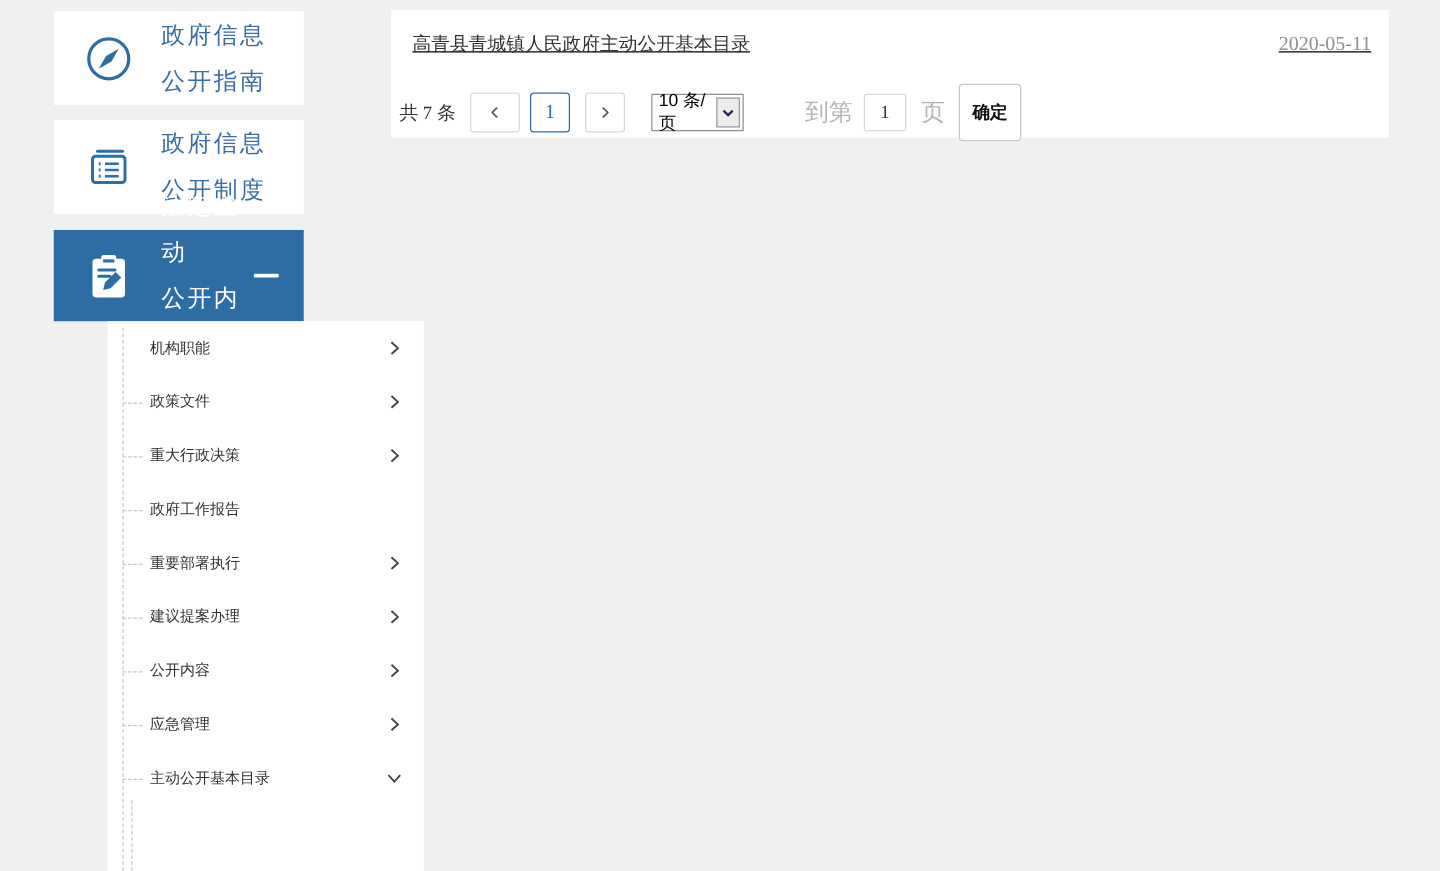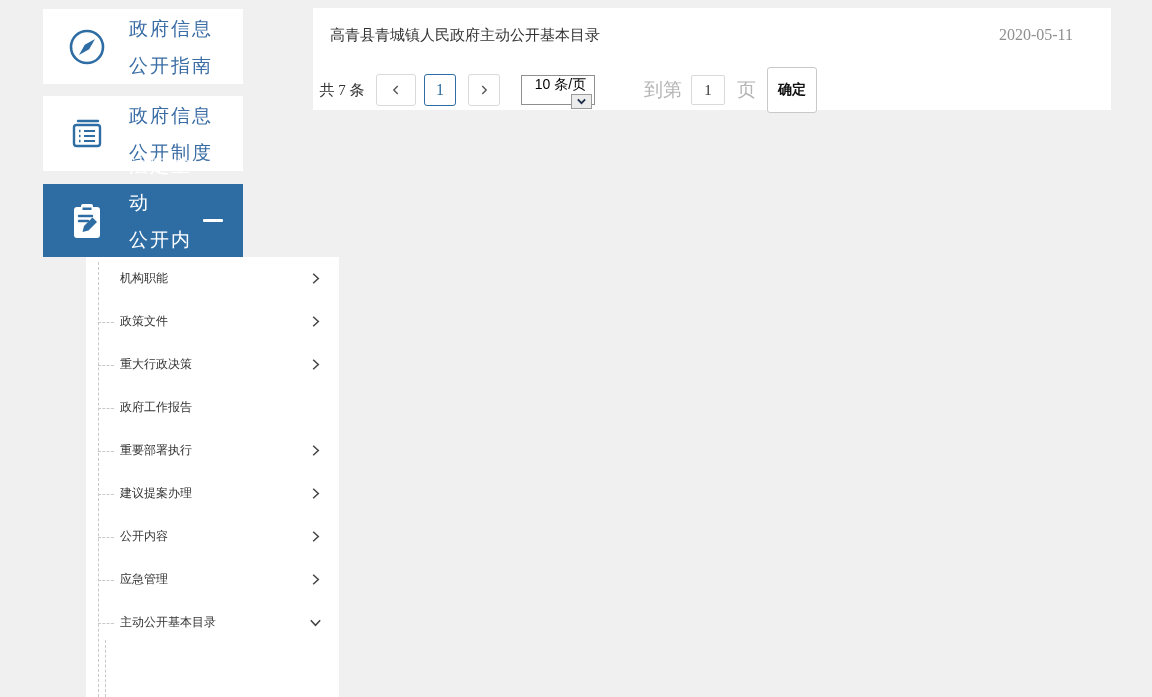--- a/index.html
+++ b/index.html
@@ -46,40 +46,40 @@
     position:absolute; left:19px; top:399px; width:234px; height:33px;
     background:#84abd7; display:flex; align-items:center;
     padding-left:28px; font-size:15px; font-weight:bold; color:#14539b;
     cursor:pointer; z-index:2;
   }
   
   .panel {
     position:absolute; left:313px; top:8px; width:798px; height:102px;
     background:#ffffff;
   }
-  .doc-row { display:flex; align-items:baseline; padding:18px 38px 0 17px; }
+  .doc-row { display:flex; align-items:baseline; padding:18px 14px 0 17px;text-decoration:underline; }
   .doc-title { font-size:15px; color:#333; text-decoration:none; cursor:pointer; }
   .doc-date { margin-left:auto; font-size:16px; color:#8f8f8f; font-family:"Liberation Serif", serif; }
   .pagination { position:absolute; left:0; top:59px; width:100%; display:flex; align-items:center; padding-left:5px; }
   .total { font-size:15px; color:#333; font-family:"Liberation Serif", serif; width:48px; margin-right:10px; text-align:center; }
   .pg-btn {
     height:32px; background:#fff; border:1px solid #d9d9d9; border-radius:3px;
     display:flex; align-items:center; justify-content:center; cursor:pointer; color:#555;
   }
   .pg-btn svg { width:14px; height:14px; display:block; }
   .pg-prev { width:40px; margin-right:8px; }
   .pg-page {
     width:32px; margin-right:12px; border-color:#2e6da4; color:#2e6da4;
     font-size:16px; font-family:"Liberation Serif", serif;
   }
   .pg-next { width:32px; margin-right:21px; }
   .page-size {
     width:74px; height:30px; border:1px solid #8f8f8f; background:#fff;
     display:flex; align-items:center; font-size:14px; color:#000;
-    padding-left:5px; margin-right:49px; cursor:pointer;flex-direction:column;
+    padding-left:5px; margin-right:49px; cursor:pointer;
   }
   .sel-arrow {
     margin-left:auto; width:21px; height:24px; margin-right:2px;
     background:#ececec; border:1px solid #9a9a9a;
     display:flex; align-items:center; justify-content:center;
   }
   .sel-arrow svg { width:13px; height:13px; display:block; }
   .goto-label { font-size:19px; color:#b5b5b5; }
   .goto-label.pre { margin-right:9px; }
   .goto-label.post { margin-left:12px; }

